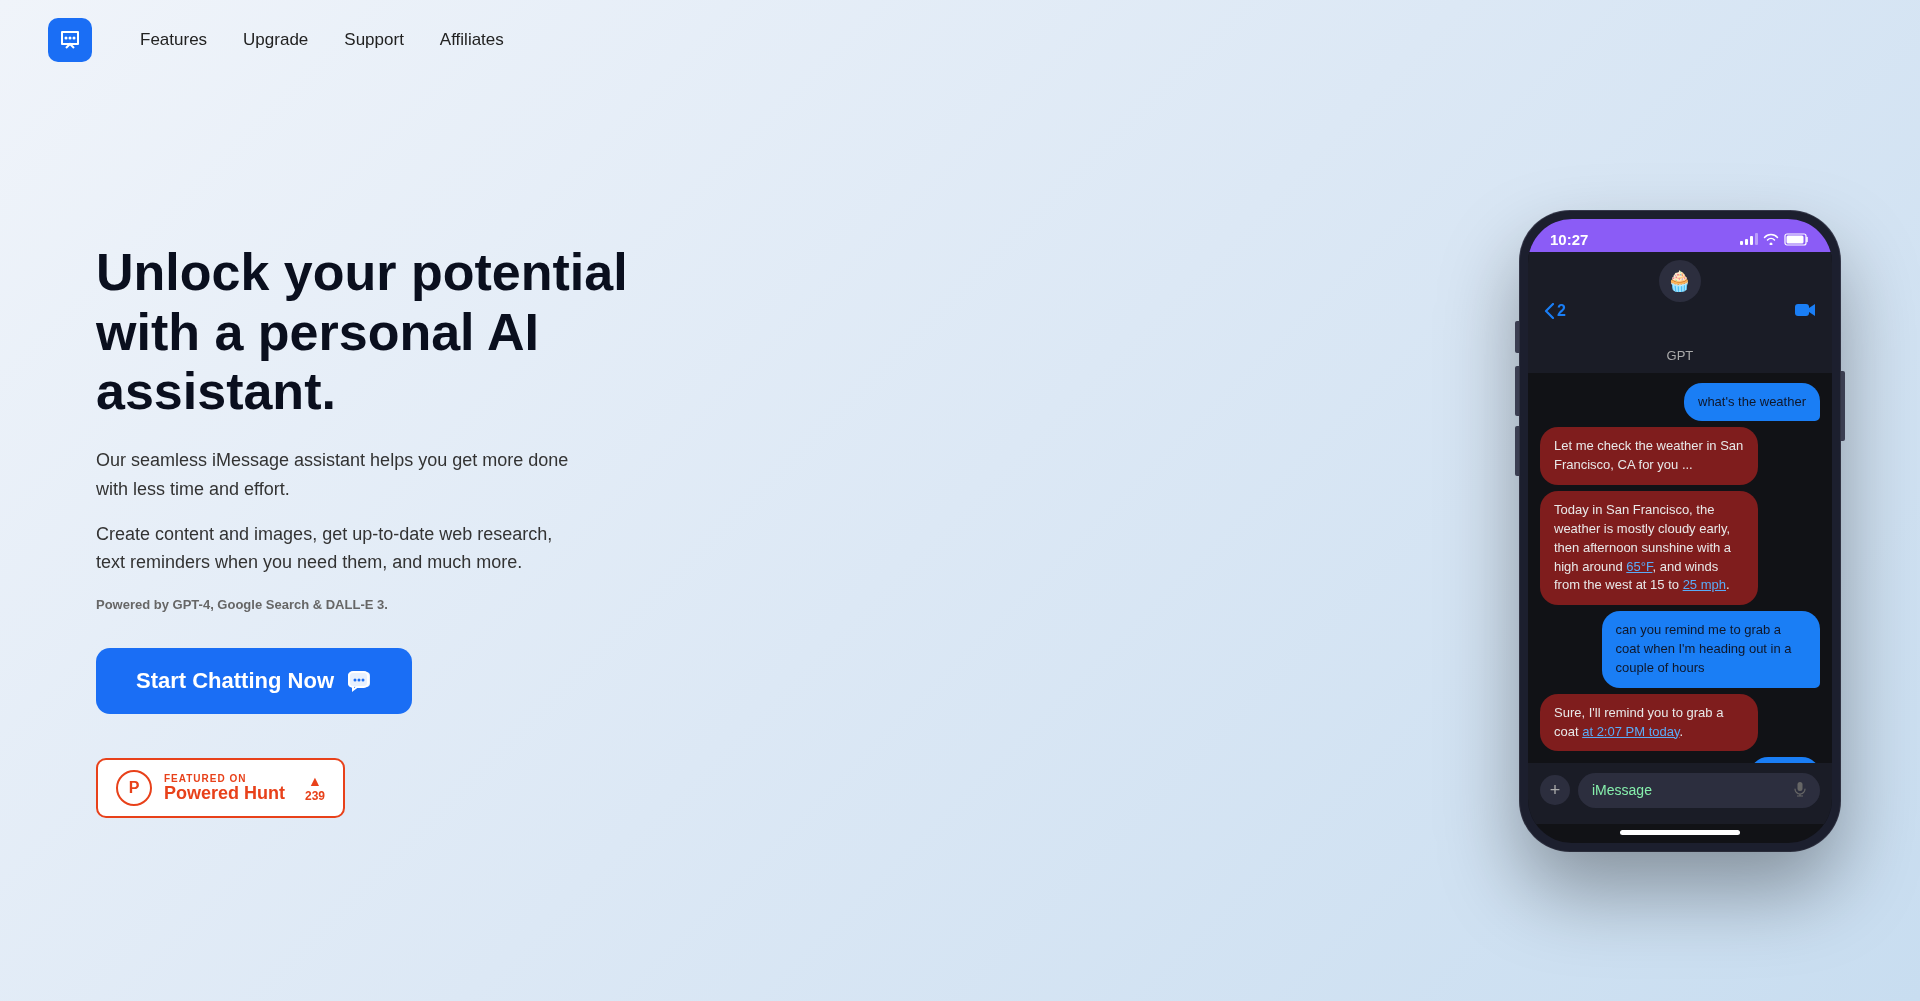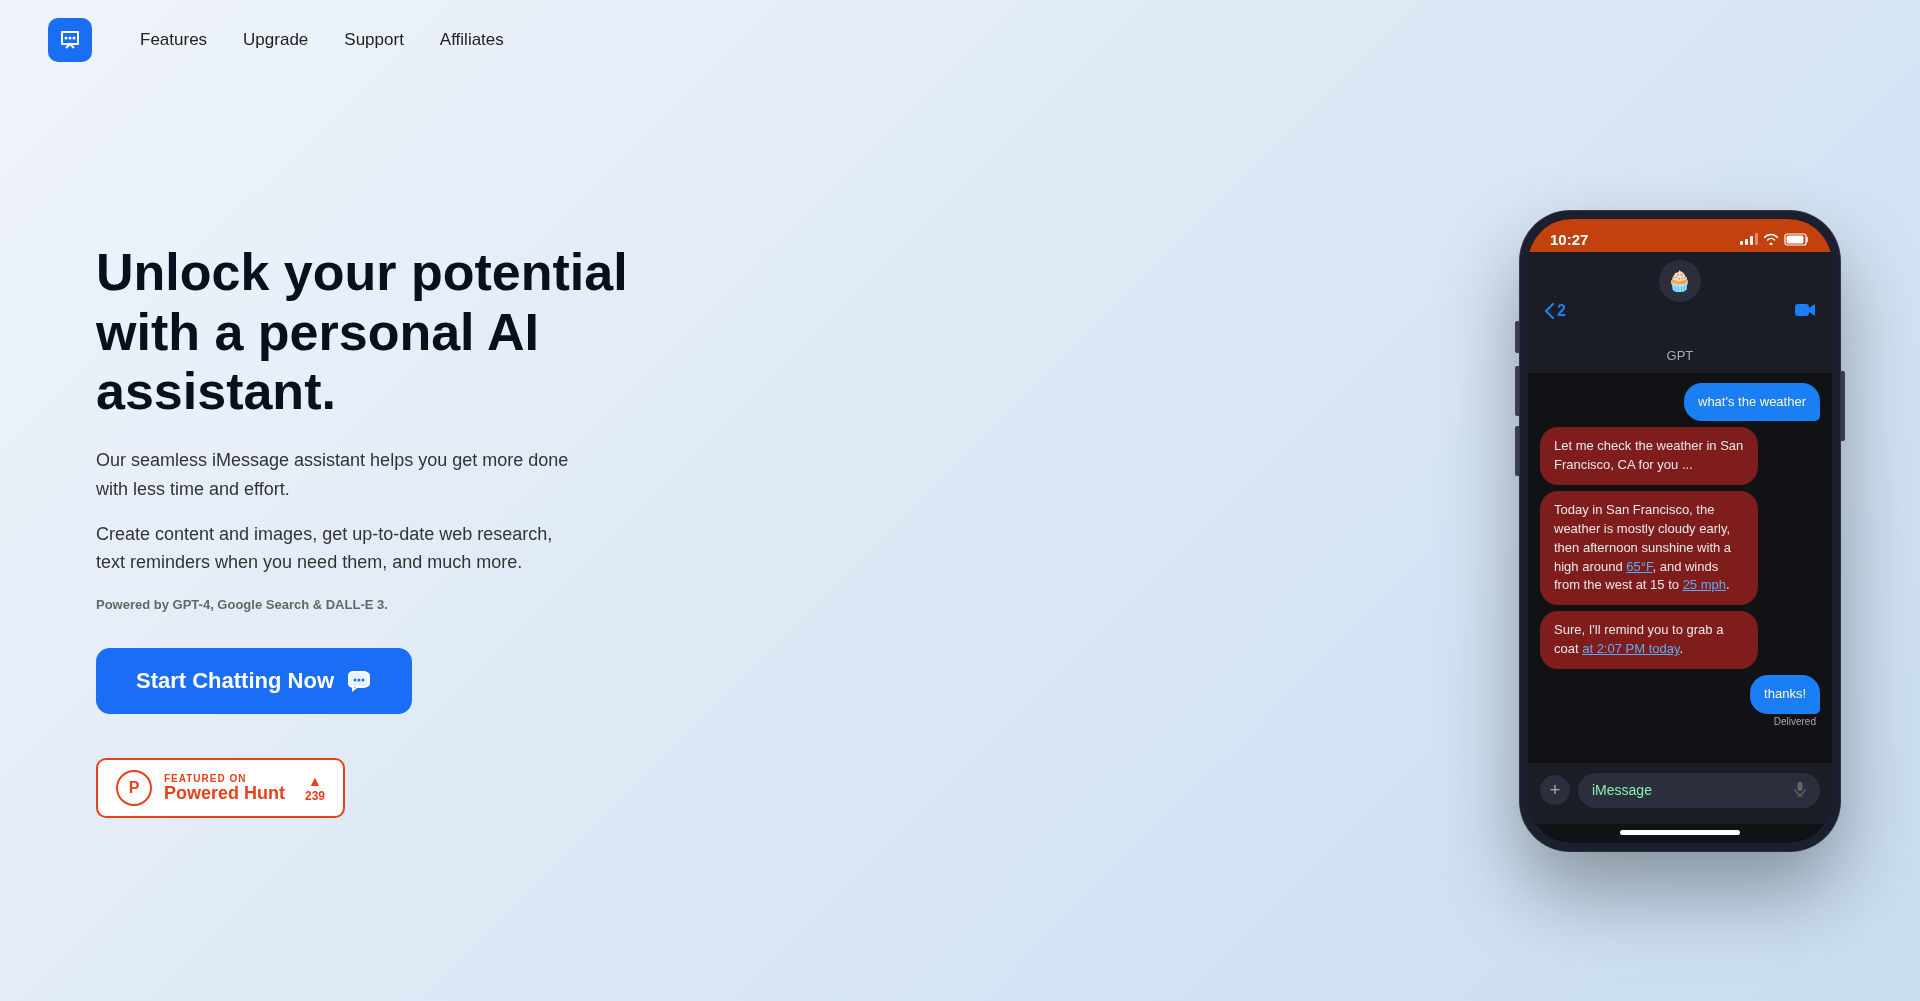--- a/index.html
+++ b/index.html
@@ -184,21 +184,21 @@
       display: flex;
       flex-direction: column;
     }
 
     
     .status-bar {
       display: flex;
       justify-content: space-between;
       align-items: center;
       padding: 12px 22px 4px;
-      background: #c2410c;
+      background: #8b5cf6;
       flex-shrink: 0;
     }
     .status-time {
       font-size: 15px;
       font-weight: 700;
       color: #fff;
     }
     .status-icons {
       display: flex;
       gap: 5px;
@@ -275,21 +275,21 @@
     }
     .msg-bubble {
       max-width: 78%;
       padding: 10px 14px;
       border-radius: 18px;
       font-size: 13px;
       line-height: 1.45;
     }
     .msg-sent {
       background: #1a7ef5;
-      color: #fef9c3;
+      color: #0f172a;
       border-bottom-right-radius: 5px;
       align-self: flex-end;
     }
     .msg-received {
       background: #7f1d1d;
       color: #e8e8e8;
       border-bottom-left-radius: 5px;
       align-self: flex-start;
       border-radius: 18px;
     }
@@ -504,20 +504,21 @@
         <div class="messages">
 
           <div class="msg-bubble msg-sent">what's the weather</div>
 
           <div class="msg-bubble msg-received">Let me check the weather in San Francisco, CA for you ...</div>
 
           <div class="msg-bubble msg-received">
             Today in San Francisco, the weather is mostly cloudy early, then afternoon sunshine with a high around <span class="msg-link">65°F</span>, and winds from the west at 15 to <span class="msg-link">25 mph</span>.
           </div>
 
+          <div class="msg-bubble msg-sent">can you remind me to grab a coat when I'm heading out in a couple of hours</div>
 
           <div class="msg-bubble msg-received">
             Sure, I'll remind you to grab a coat <span class="msg-link">at 2:07 PM today</span>.
           </div>
 
           <div class="msg-bubble msg-sent">thanks!</div>
           <div class="delivered-label">Delivered</div>
 
         </div>
 

